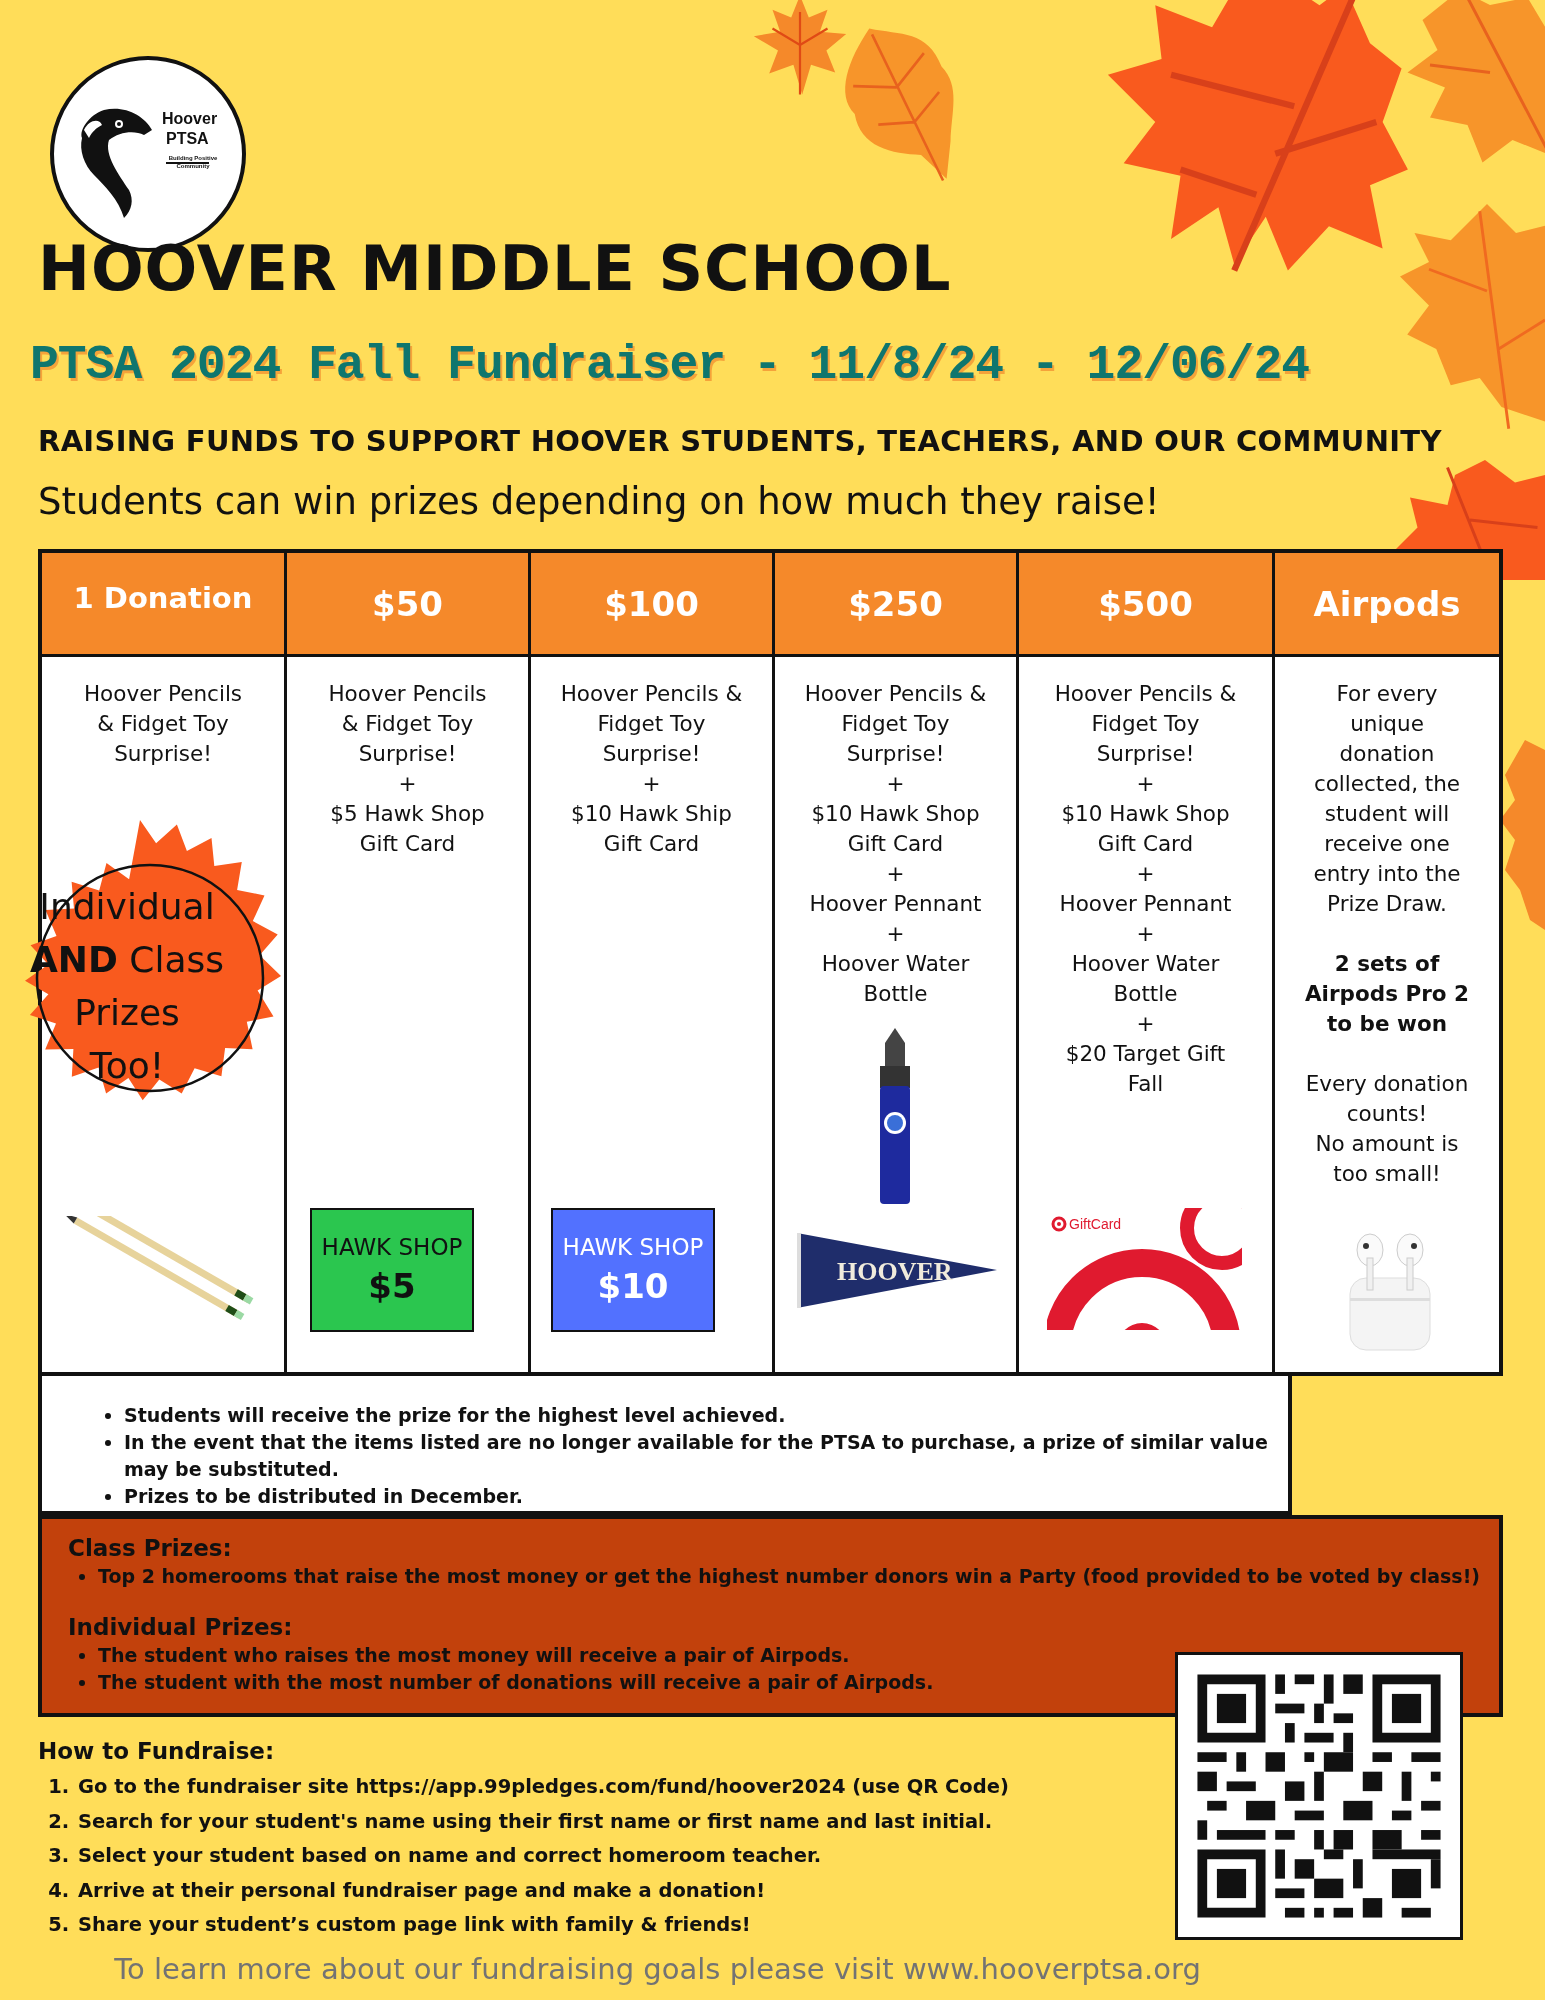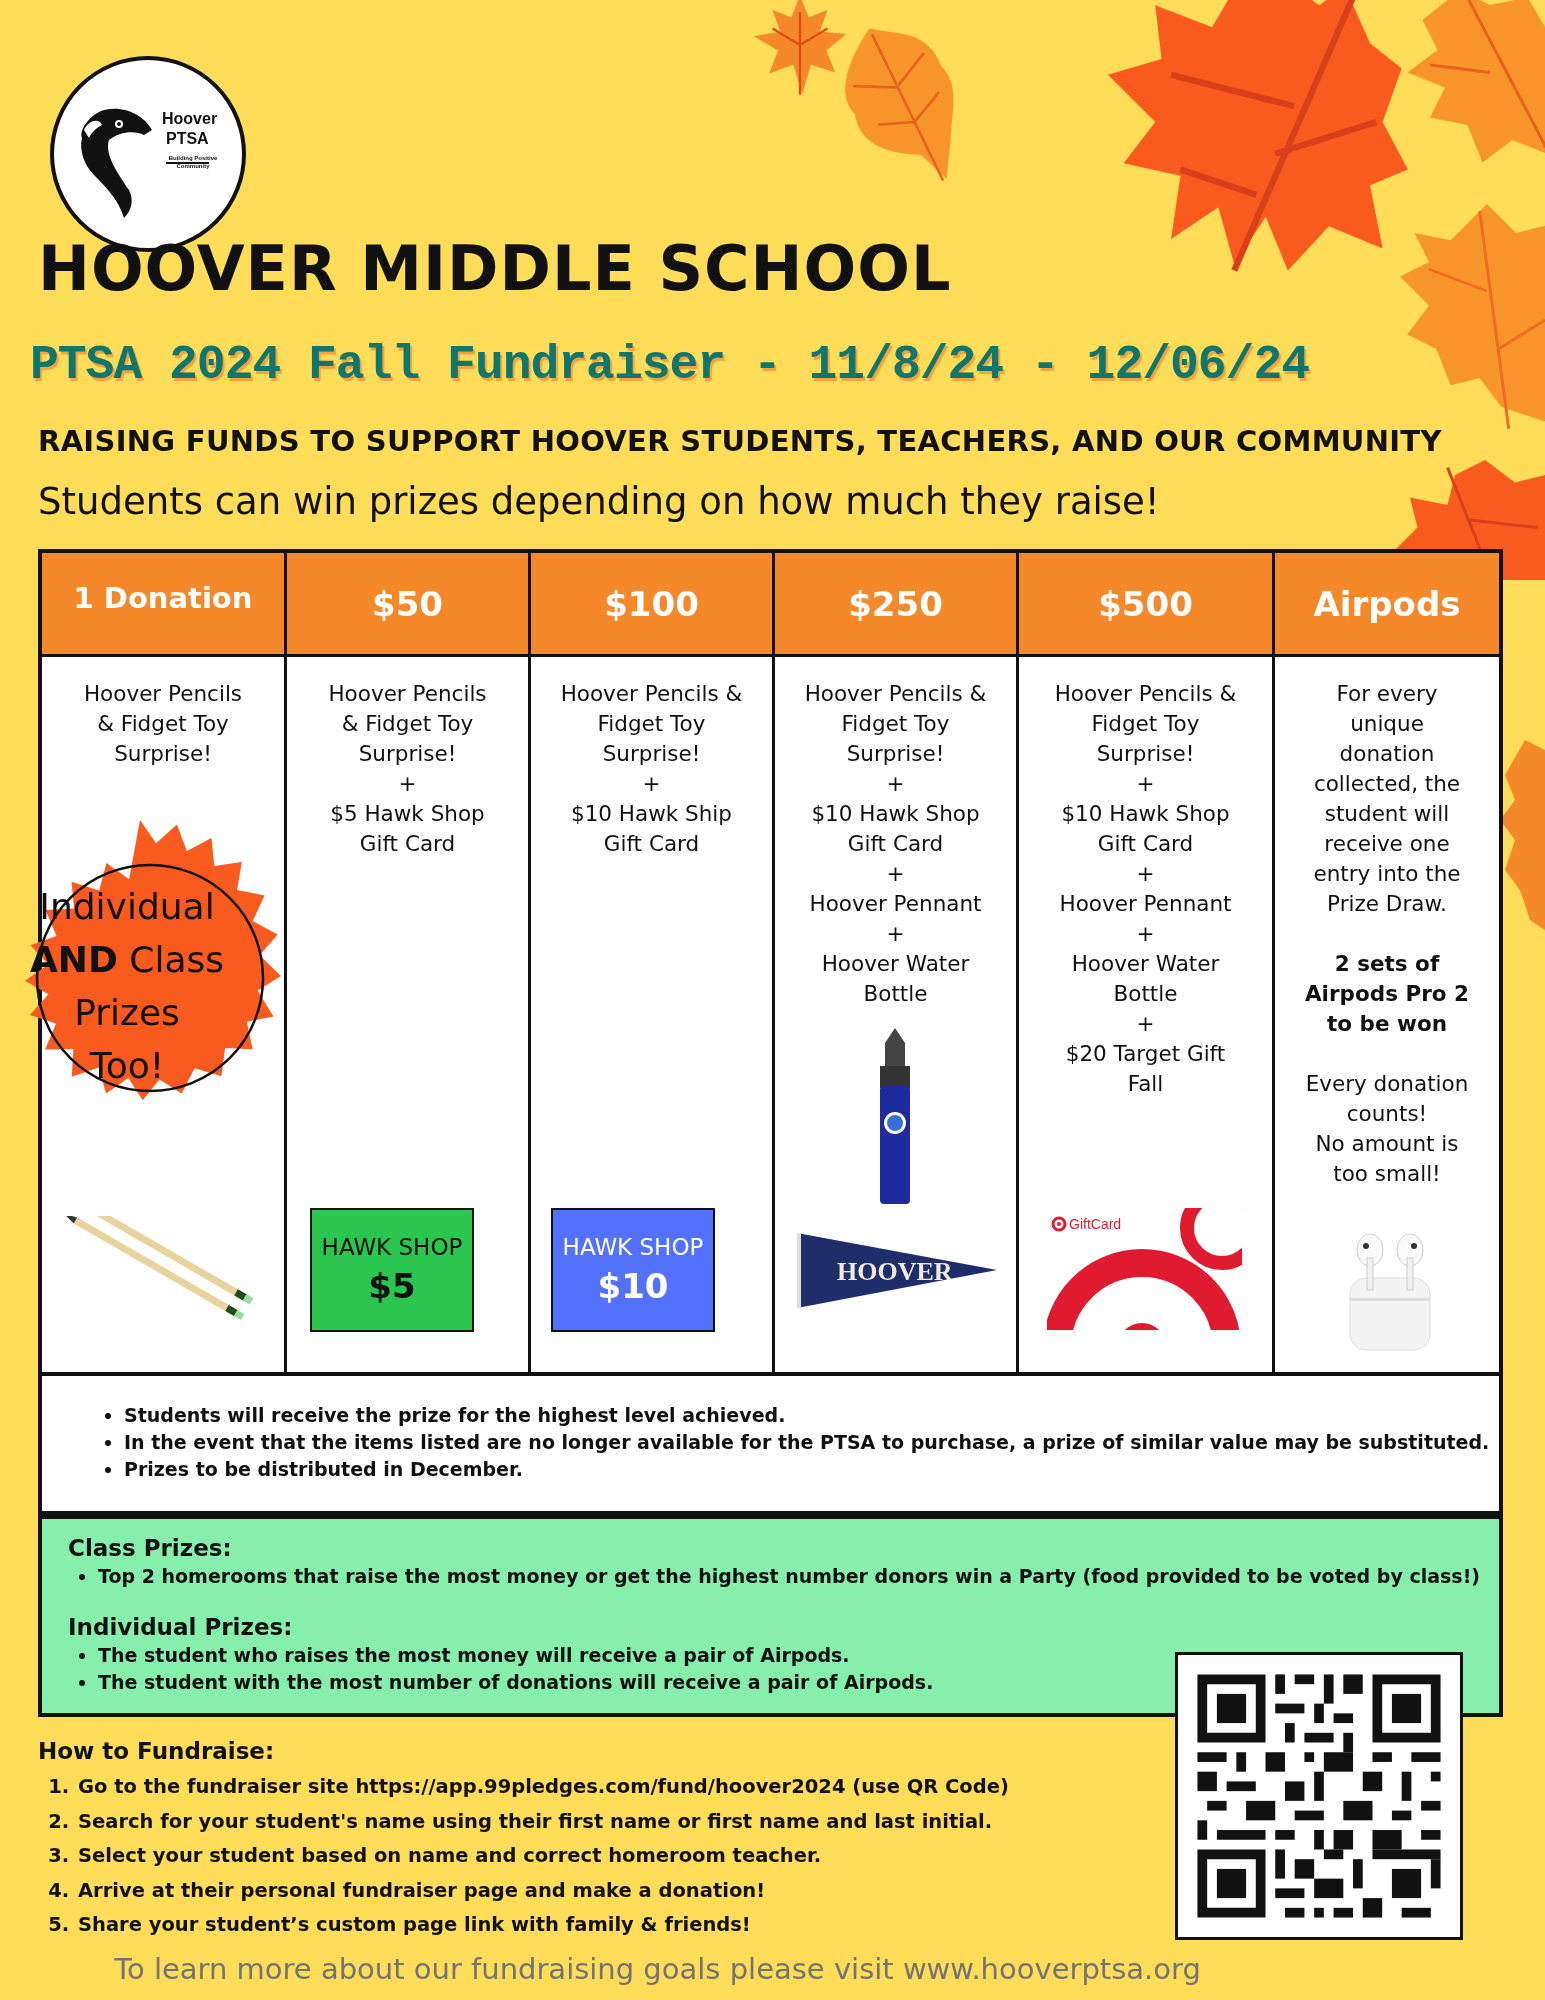--- a/index.html
+++ b/index.html
@@ -27,24 +27,24 @@
   .col .bd .b{font-weight:bold;}
   .col .bd .gap{height:30px;}
   .pic{position:absolute;}
   .gc{position:absolute;border:2px solid #111;display:flex;flex-direction:column;align-items:center;justify-content:center;font-family:"DejaVu Sans",sans-serif;}
   .gc .t{font-size:23px;}
   .gc .v{font-size:34px;font-weight:bold;margin-top:6px;}
   
   .burst{left:-30px;top:800px;width:340px;height:340px;}
   .burst-text{position:absolute;left:0;top:880px;width:254px;text-align:center;font-size:36px;line-height:53px;font-family:"DejaVu Sans",sans-serif;}
   
-  .notes{left:38px;top:1376px;width:1465px;height:139px;border:4px solid #111;border-top:none;box-sizing:border-box;background:#fff;padding:26px 0 0 62px;}
+  .notes{left:38px;top:1376px;width:1254px;height:139px;border:4px solid #111;border-top:none;box-sizing:border-box;background:#fff;padding:26px 0 0 62px;}
   .notes ul,.prizes ul{margin:0;padding:0 0 0 20px;}
   .notes li,.prizes li{font-size:19px;font-weight:bold;line-height:27px;font-family:"DejaVu Sans",sans-serif;}
-  .prizes{left:38px;top:1515px;width:1465px;height:202px;border:4px solid #111;box-sizing:border-box;background:#86efac;padding:14px 0 0 26px;}
+  .prizes{left:38px;top:1515px;width:1465px;height:202px;border:4px solid #111;box-sizing:border-box;background:#c2410c;padding:14px 0 0 26px;}
   .prizes h3{margin:0;font-size:23px;line-height:30px;font-family:"DejaVu Sans",sans-serif;}
   .prizes ul{margin-left:10px;}
   .prizes .sp{height:22px;}
   
   .howto{left:38px;top:1738px;width:1120px;}
   .howto h3{margin:0 0 6px 0;font-size:23px;font-family:"DejaVu Sans",sans-serif;}
   .howto ol{margin:0;padding-left:38px;}
   .howto li{font-size:19.5px;font-weight:bold;line-height:34.5px;font-family:"DejaVu Sans",sans-serif;padding-left:2px;}
   .qr{left:1175px;top:1652px;width:288px;height:288px;background:#fff;border:3px solid #111;box-sizing:border-box;}
   .footer{left:0;top:1952px;width:1545px;text-align:center;font-size:29px;color:#737373;font-family:"DejaVu Sans",sans-serif;}

